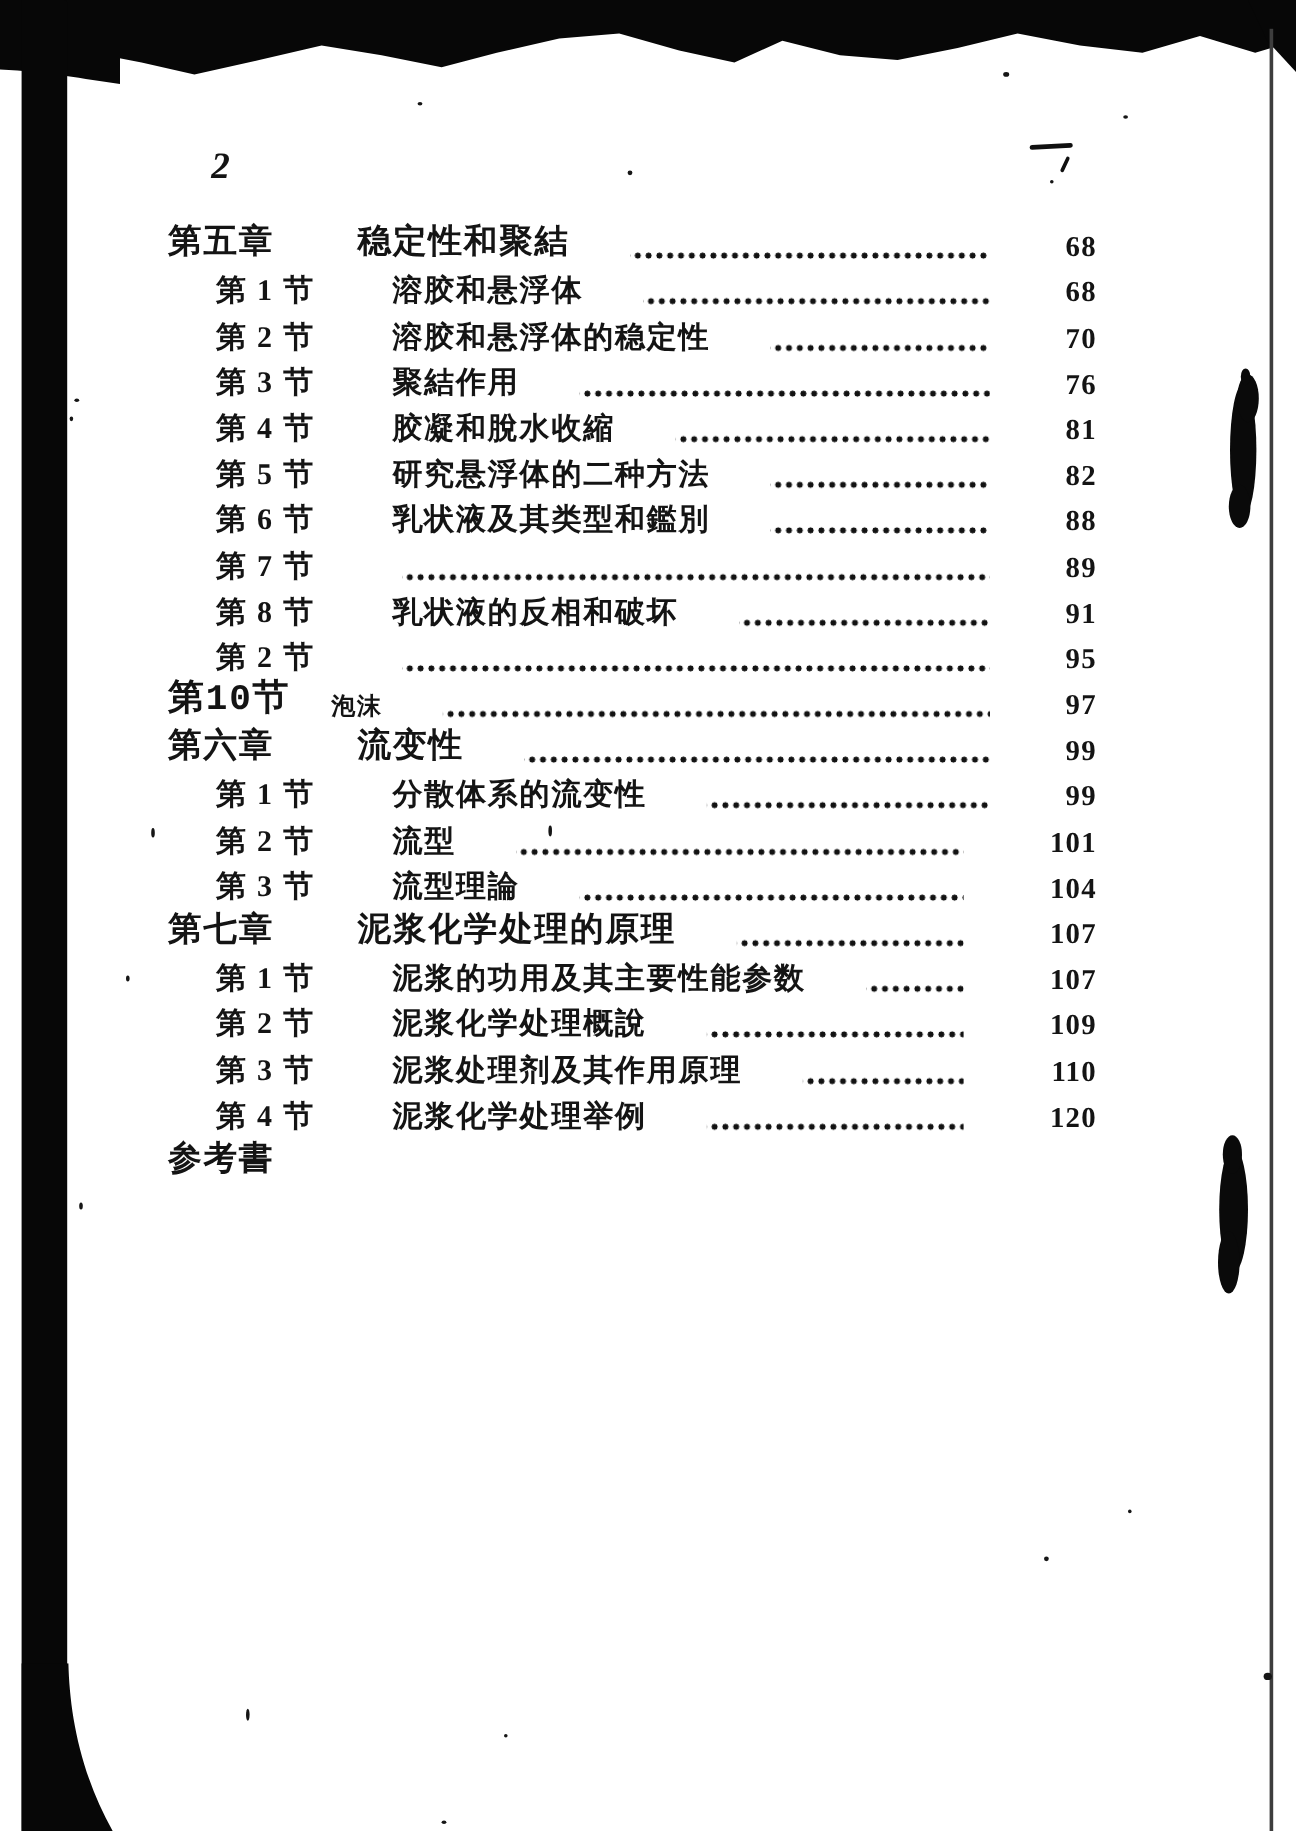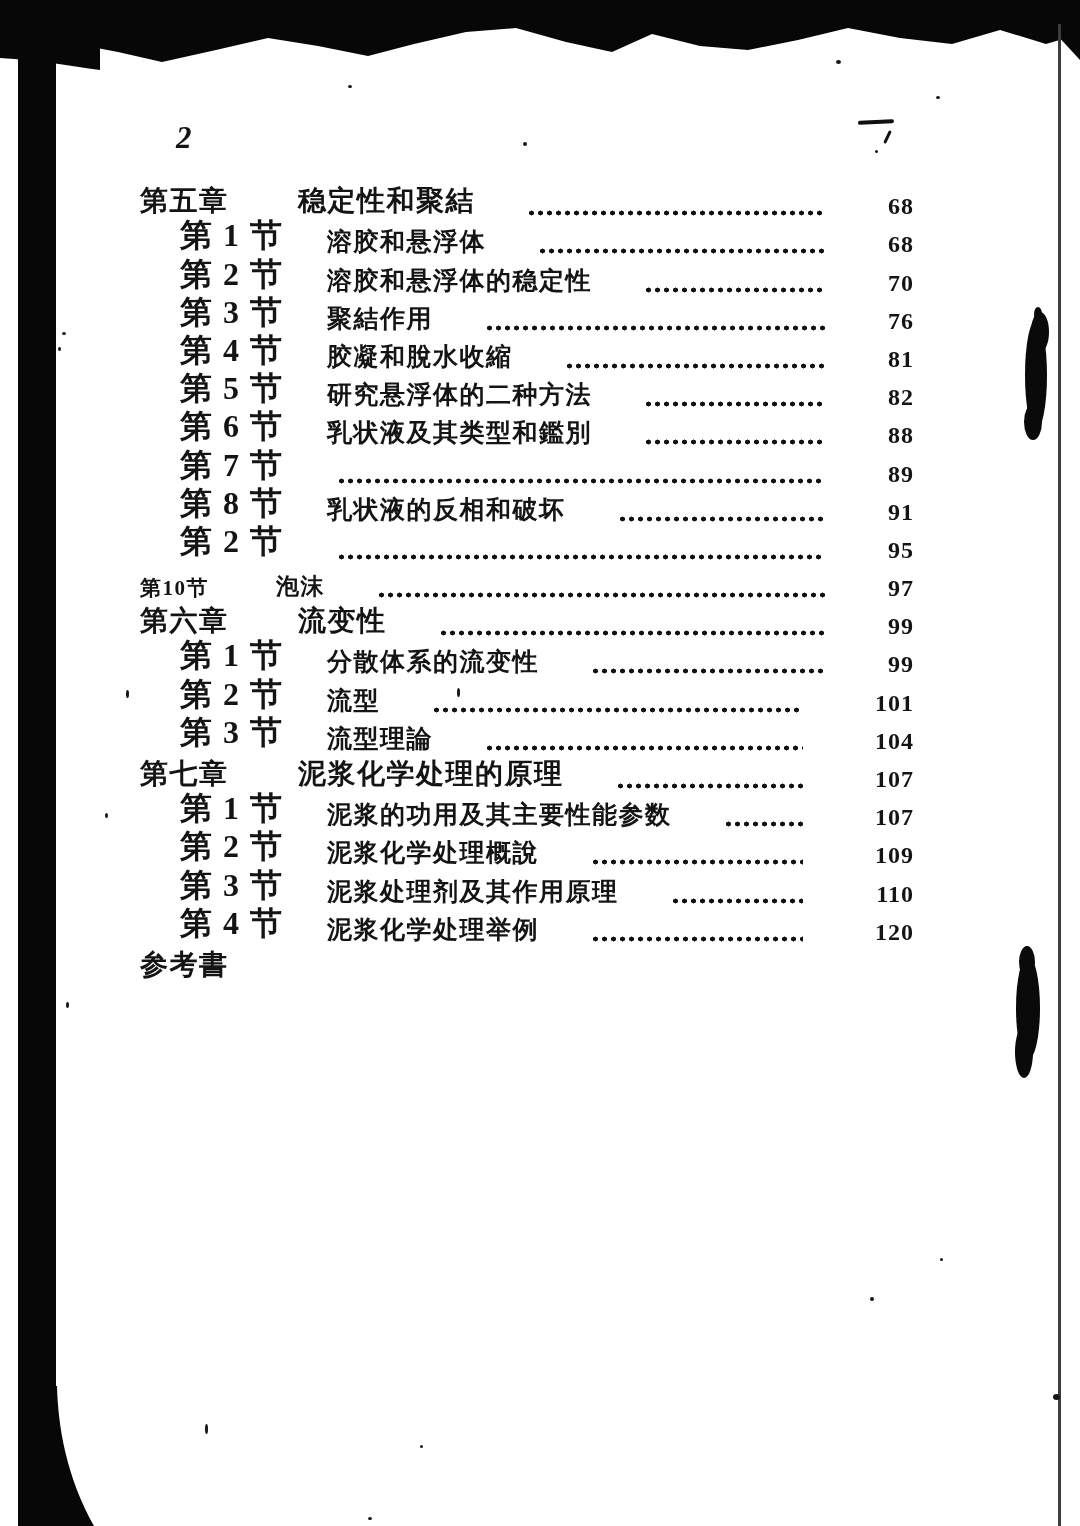--- a/index.html
+++ b/index.html
@@ -21,24 +21,24 @@
   .folio{
     position:absolute;left:176px;top:120px;
     font-size:31px;font-weight:700;font-style:italic;
     letter-spacing:1px;
   }
   .toc{position:absolute;left:140px;top:182px;width:774px;}
   .toc-row{display:flex;align-items:flex-end;height:38.2px;white-space:nowrap;gap:42px;}
   .toc-label,.toc-title{font-weight:700;letter-spacing:1.5px;}
   .lvl-chapter .toc-label{font-size:28px;width:92px;margin-right:24px;}
   .lvl-chapter .toc-title{font-size:28px;}
-  .lvl-section .toc-label{font-size:32px;margin-left:40px;width:84px;margin-right:21px;}
+  .lvl-section .toc-label{font-size:25px;margin-left:40px;width:84px;margin-right:21px;}
   .lvl-section .toc-title{font-size:25px;}
-  .lvl-section10 .toc-label{font-size:21px;width:72px;margin-right:22px;}
-  .lvl-section10 .toc-title{font-size:23px;}
+  .lvl-section10 .toc-label{font-size:30px;width:72px;margin-right:22px;font-family:Liberation Mono, monospace;}
+  .lvl-section10 .toc-title{font-size:20px;}
   .leader{
     flex:1;height:14px;margin-left:8px;margin-right:5px;
     background-image:radial-gradient(circle,#121212 2.3px,rgba(0,0,0,0) 2.7px);
     background-size:9px 14px;background-repeat:repeat-x;background-position:2px 50%;
   }
   .toc-page{font-size:24px;font-weight:700;text-align:right;min-width:42px;letter-spacing:1px;}
   .toc-page.pg-wide{min-width:64px;}
 </style>
 </head>
 <body>

